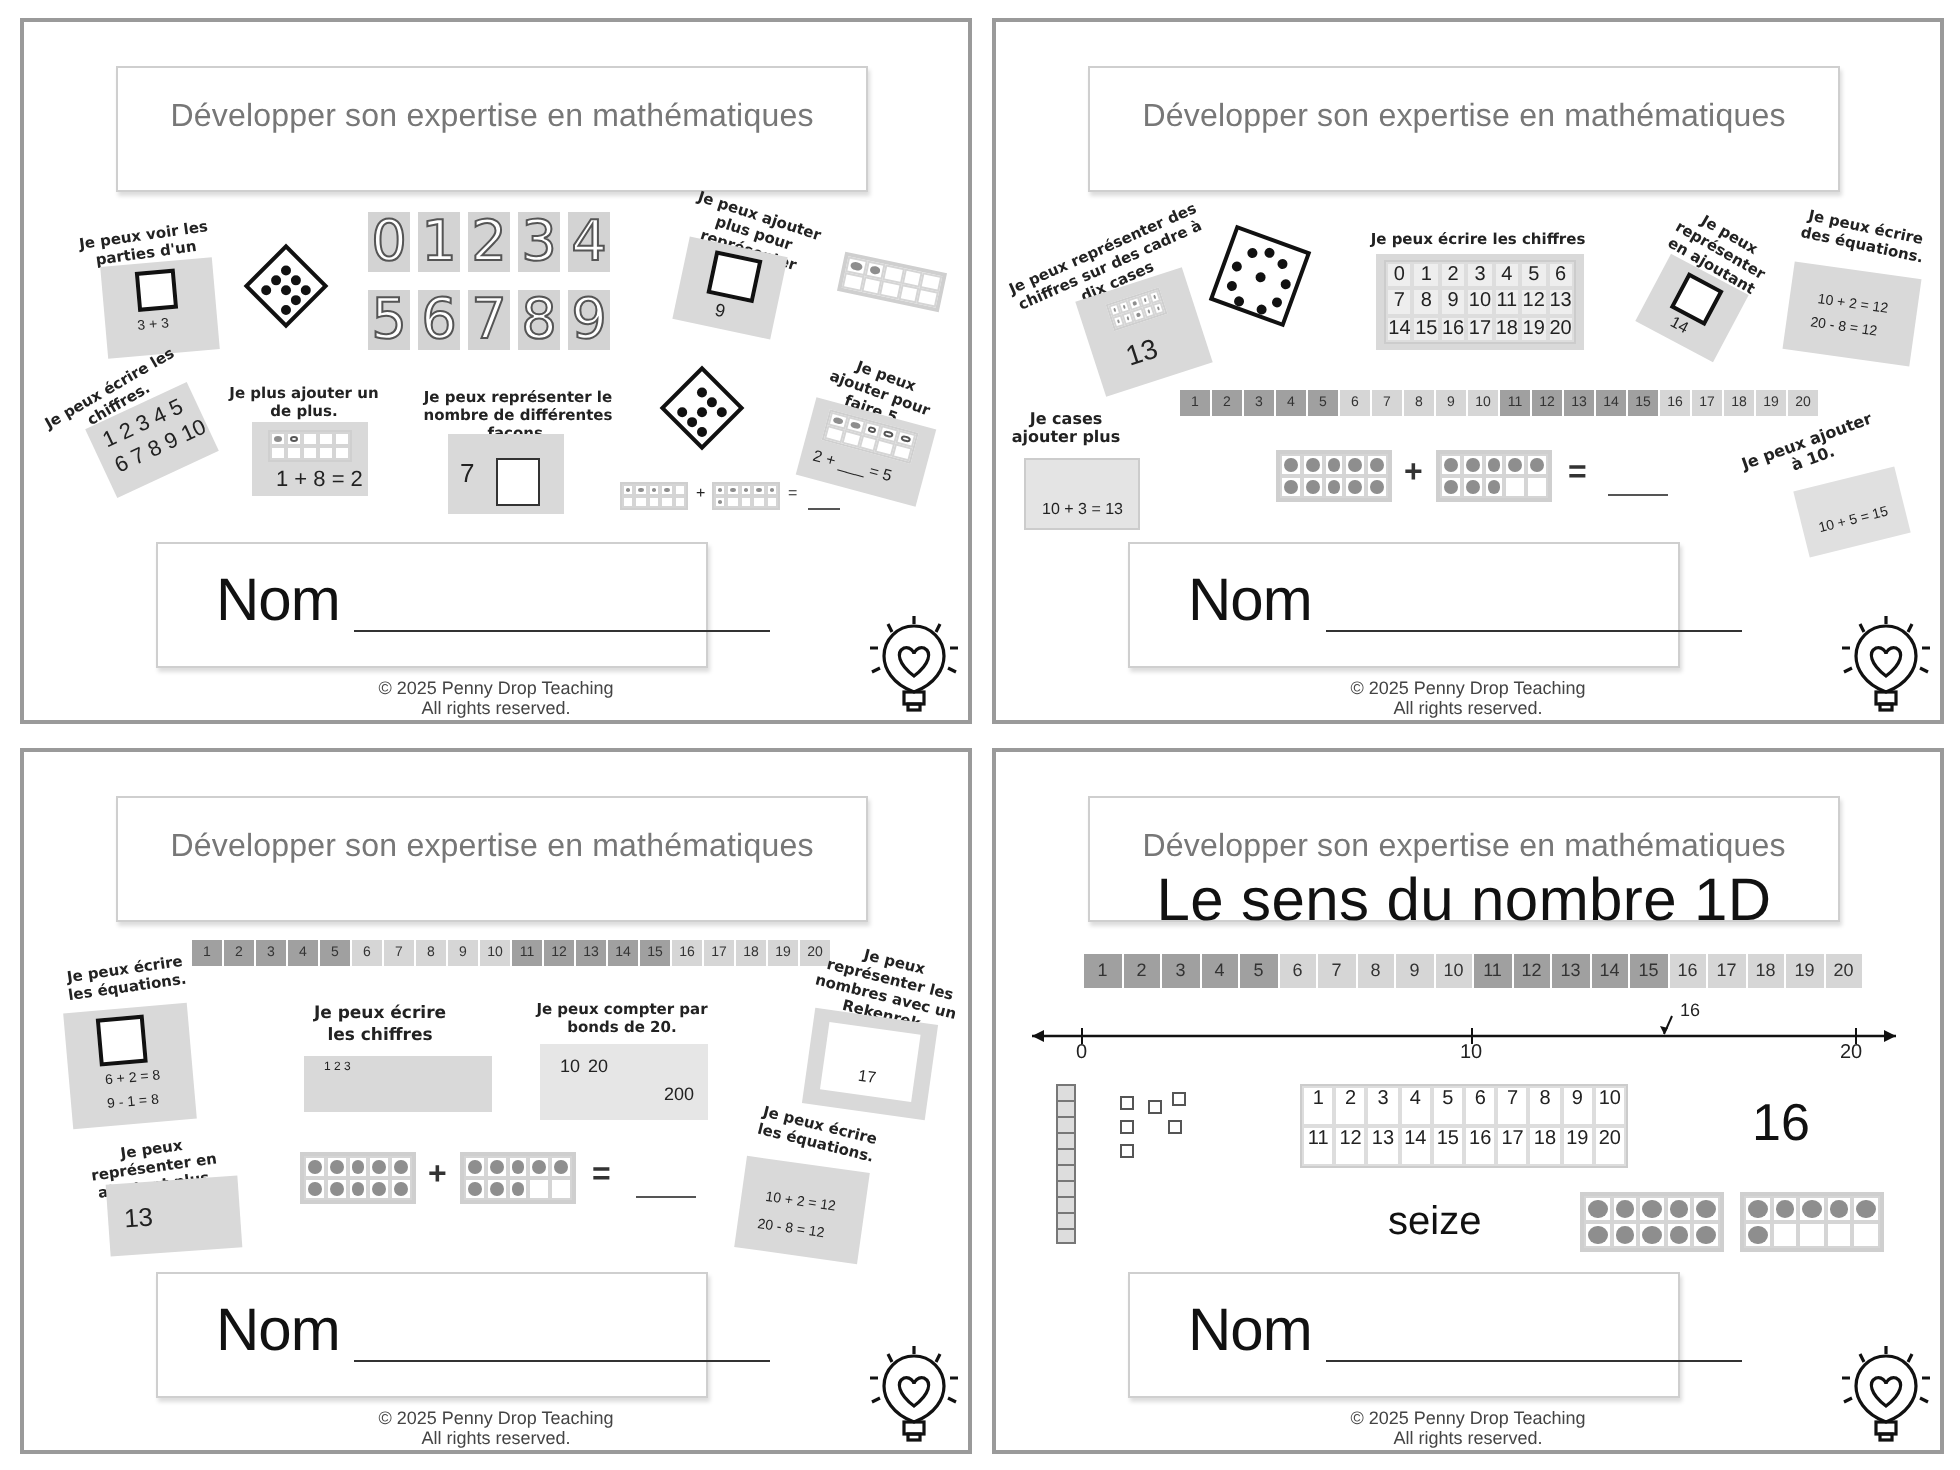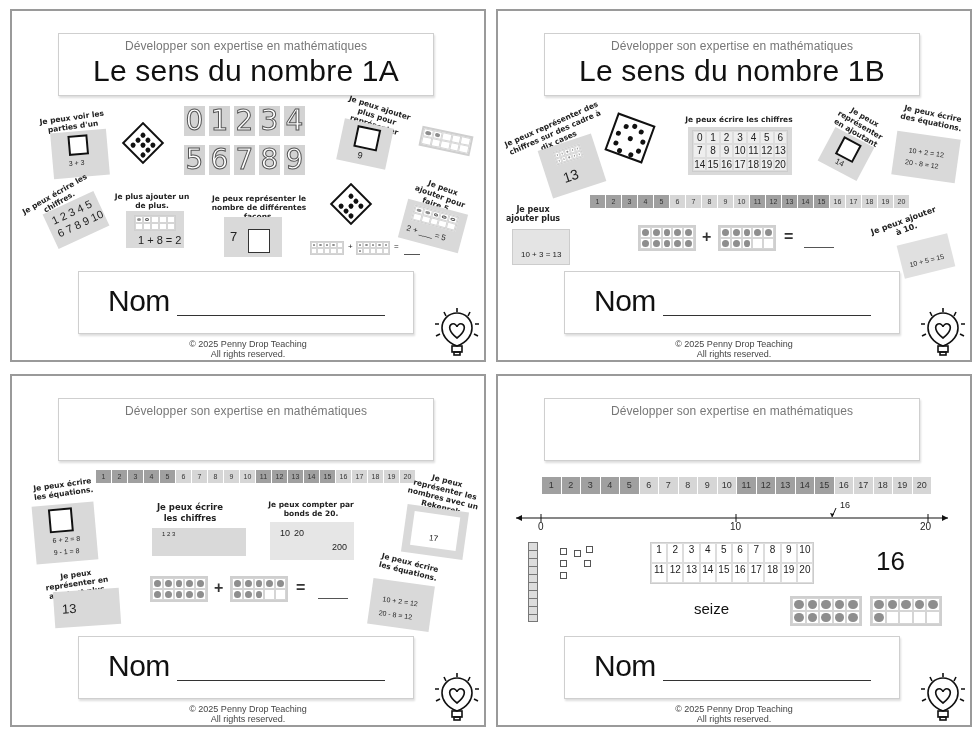--- a/index.html
+++ b/index.html
@@ -3,23 +3,23 @@
 <meta charset="utf-8">
 <style>
 *{box-sizing:border-box;margin:0;padding:0}
 body{width:980px;height:735px;background:#fff;position:relative;overflow:hidden;font-family:"Liberation Sans",sans-serif;color:#111}
 .panel{position:absolute;width:476px;height:353px;border:2px solid #9a9a9a;background:#fff}
 #p1{left:10px;top:9px}
 #p2{left:496px;top:9px}
 #p3{left:10px;top:374px}
 #p4{left:496px;top:374px}
 .title-box{position:absolute;left:46px;top:22px;width:376px;height:63px;border:1px solid #cfcfcf;box-shadow:1px 2px 2px #ddd;text-align:center}
-.subtitle{font-size:12px;color:#777;margin-top:5px;letter-spacing:.1px}
+.subtitle{font-size:16px;color:#777;margin-top:16px;letter-spacing:.1px}
 .title{font-size:30px;color:#111;margin-top:1px;letter-spacing:.2px}
-.name-box{position:absolute;left:66px;top:260px;width:336px;height:63px;border:1px solid #cfcfcf;box-shadow:1px 2px 2px #ddd}
+.name-box{position:absolute;left:66px;top:260px;width:276px;height:63px;border:1px solid #cfcfcf;box-shadow:1px 2px 2px #ddd}
 .name-label{position:absolute;left:29px;top:12px;font-size:30px;letter-spacing:-.5px}
 .name-line{position:absolute;left:98px;top:43px;width:208px;border-bottom:1.5px solid #333}
 .copyright{position:absolute;left:0;width:100%;top:328px;text-align:center;font-size:9px;color:#444;line-height:10px}
 .bulb{position:absolute;left:420px;top:295px;width:50px;height:52px}
 .card{position:absolute;background:#d9d9d9}
 .cap{position:absolute;font-family:"DejaVu Sans",sans-serif;font-size:7.5px;font-weight:bold;text-align:center;line-height:9px;color:#222}
 .numstrip{position:absolute;display:flex;gap:1px}
 .numstrip span{display:block;width:15px;height:13px;font-size:7px;text-align:center;line-height:13px;color:#333}
 .numstrip span.d{background:#a0a0a0}
 .numstrip span.l{background:#d6d6d6}
@@ -35,21 +35,20 @@
 .grid-tbl{position:absolute;display:grid;background:#fff;border:1px solid #ccc}
 .grid-tbl span{border:1px solid #ddd;font-size:10px;text-align:center;color:#222}
 .small{position:absolute;font-size:10px;color:#222}
 </style>
 </head>
 <body>
 
 <div class="panel" id="p1">
   <div class="title-box">
     <div class="subtitle">Développer son expertise en mathématiques</div>
-    <div class="title">Le sens du nombre 1A</div>
   </div>
 
   <div class="cap" style="left:28px;top:102px;width:66px;transform:rotate(-8deg)">Je peux voir les parties d'un tout.</div>
   <div class="card" style="left:40px;top:120px;width:56px;height:46px;transform:rotate(-5deg)">
     <div style="position:absolute;left:17px;top:4px;width:20px;height:20px;border:2px solid #111;background:#fff"></div>
     <div class="small" style="left:16px;top:28px;font-size:7px">3 + 3</div>
   </div>
 
   <div class="cap" style="left:0px;top:178px;width:90px;transform:rotate(-30deg)">Je peux écrire les chiffres.</div>
   <div class="card" style="left:36px;top:190px;width:56px;height:38px;transform:rotate(-25deg)">
@@ -193,21 +192,20 @@
       <rect x="20" y="40" width="10" height="6"></rect>
         <rect x="22" y="46" width="6" height="3"></rect>
       <path d="M25 2v4M12 6l2 4M38 6l-2 4M3 18h4M43 18h4M4 30l4-2M46 30l-4-2"></path>
     </g>
   </svg>
 </div>
 
 <div class="panel" id="p2">
   <div class="title-box">
     <div class="subtitle">Développer son expertise en mathématiques</div>
-    <div class="title">Le sens du nombre 1B</div>
   </div>
 
   <div class="cap" style="left:2px;top:108px;width:110px;transform:rotate(-24deg)">Je peux représenter des chiffres sur des cadre à dix cases</div>
   <div class="card" style="left:46px;top:130px;width:56px;height:50px;transform:rotate(-18deg)">
     <div class="tf" style="left:14px;top:6px;width:28px;height:14px;grid-template-rows:1fr 1fr;border-width:1px">
       <i class="f"></i>
         <i class="f"></i>
         <i class="f"></i>
         <i class="f"></i>
         <i class="f"></i>
@@ -288,21 +286,21 @@
       <span class="d">13</span>
       <span class="d">14</span>
       <span class="d">15</span>
     <span class="l">16</span>
       <span class="l">17</span>
       <span class="l">18</span>
       <span class="l">19</span>
       <span class="l">20</span>
   </div>
 
-  <div class="cap" style="left:4px;top:194px;width:62px;font-size:8px">Je peux ajouter plus</div>
+  <div class="cap" style="left:4px;top:194px;width:62px;font-size:8px">Je cases ajouter plus</div>
   <div class="card" style="left:14px;top:218px;width:58px;height:36px;background:#e4e4e4;border:1px solid #ccc">
     <div class="small" style="left:8px;top:20px;font-size:8px">10 + 3 = 13</div>
   </div>
 
   <div class="tf" style="left:140px;top:214px;width:58px;height:26px;grid-template-rows:1fr 1fr">
     <i class="f"></i>
       <i class="f"></i>
       <i class="f"></i>
       <i class="f"></i>
       <i class="f"></i>
@@ -459,20 +457,21 @@
       <rect x="20" y="40" width="10" height="6"></rect>
         <rect x="22" y="46" width="6" height="3"></rect>
       <path d="M25 2v4M12 6l2 4M38 6l-2 4M3 18h4M43 18h4M4 30l4-2M46 30l-4-2"></path>
     </g>
   </svg>
 </div>
 
 <div class="panel" id="p4">
   <div class="title-box">
     <div class="subtitle">Développer son expertise en mathématiques</div>
+    <div class="title">Le sens du nombre 1D</div>
   </div>
 
   <div class="numstrip" style="left:44px;top:101px;gap:1px">
     <span class="d" style="width:18.5px;height:17px;line-height:17px;font-size:9px">1</span>
       <span class="d" style="width:18.5px;height:17px;line-height:17px;font-size:9px">2</span>
       <span class="d" style="width:18.5px;height:17px;line-height:17px;font-size:9px">3</span>
       <span class="d" style="width:18.5px;height:17px;line-height:17px;font-size:9px">4</span>
       <span class="d" style="width:18.5px;height:17px;line-height:17px;font-size:9px">5</span>
     <span class="l" style="width:18.5px;height:17px;line-height:17px;font-size:9px">6</span>
       <span class="l" style="width:18.5px;height:17px;line-height:17px;font-size:9px">7</span>
@@ -532,21 +531,21 @@
       <span>14</span>
       <span>15</span>
       <span>16</span>
       <span>17</span>
       <span>18</span>
       <span>19</span>
       <span>20</span>
   </div>
 
   <div class="small" style="left:378px;top:170px;font-size:26px;color:#111">16</div>
-  <div class="small" style="left:196px;top:224px;font-size:15px;color:#111">seize</div>
+  <div class="small" style="left:196px;top:224px;font-size:20px;color:#111">seize</div>
 
   <div class="tf" style="left:292px;top:220px;width:72px;height:30px;grid-template-rows:1fr 1fr">
     <i class="f"></i>
       <i class="f"></i>
       <i class="f"></i>
       <i class="f"></i>
       <i class="f"></i>
       <i class="f"></i>
       <i class="f"></i>
       <i class="f"></i>

